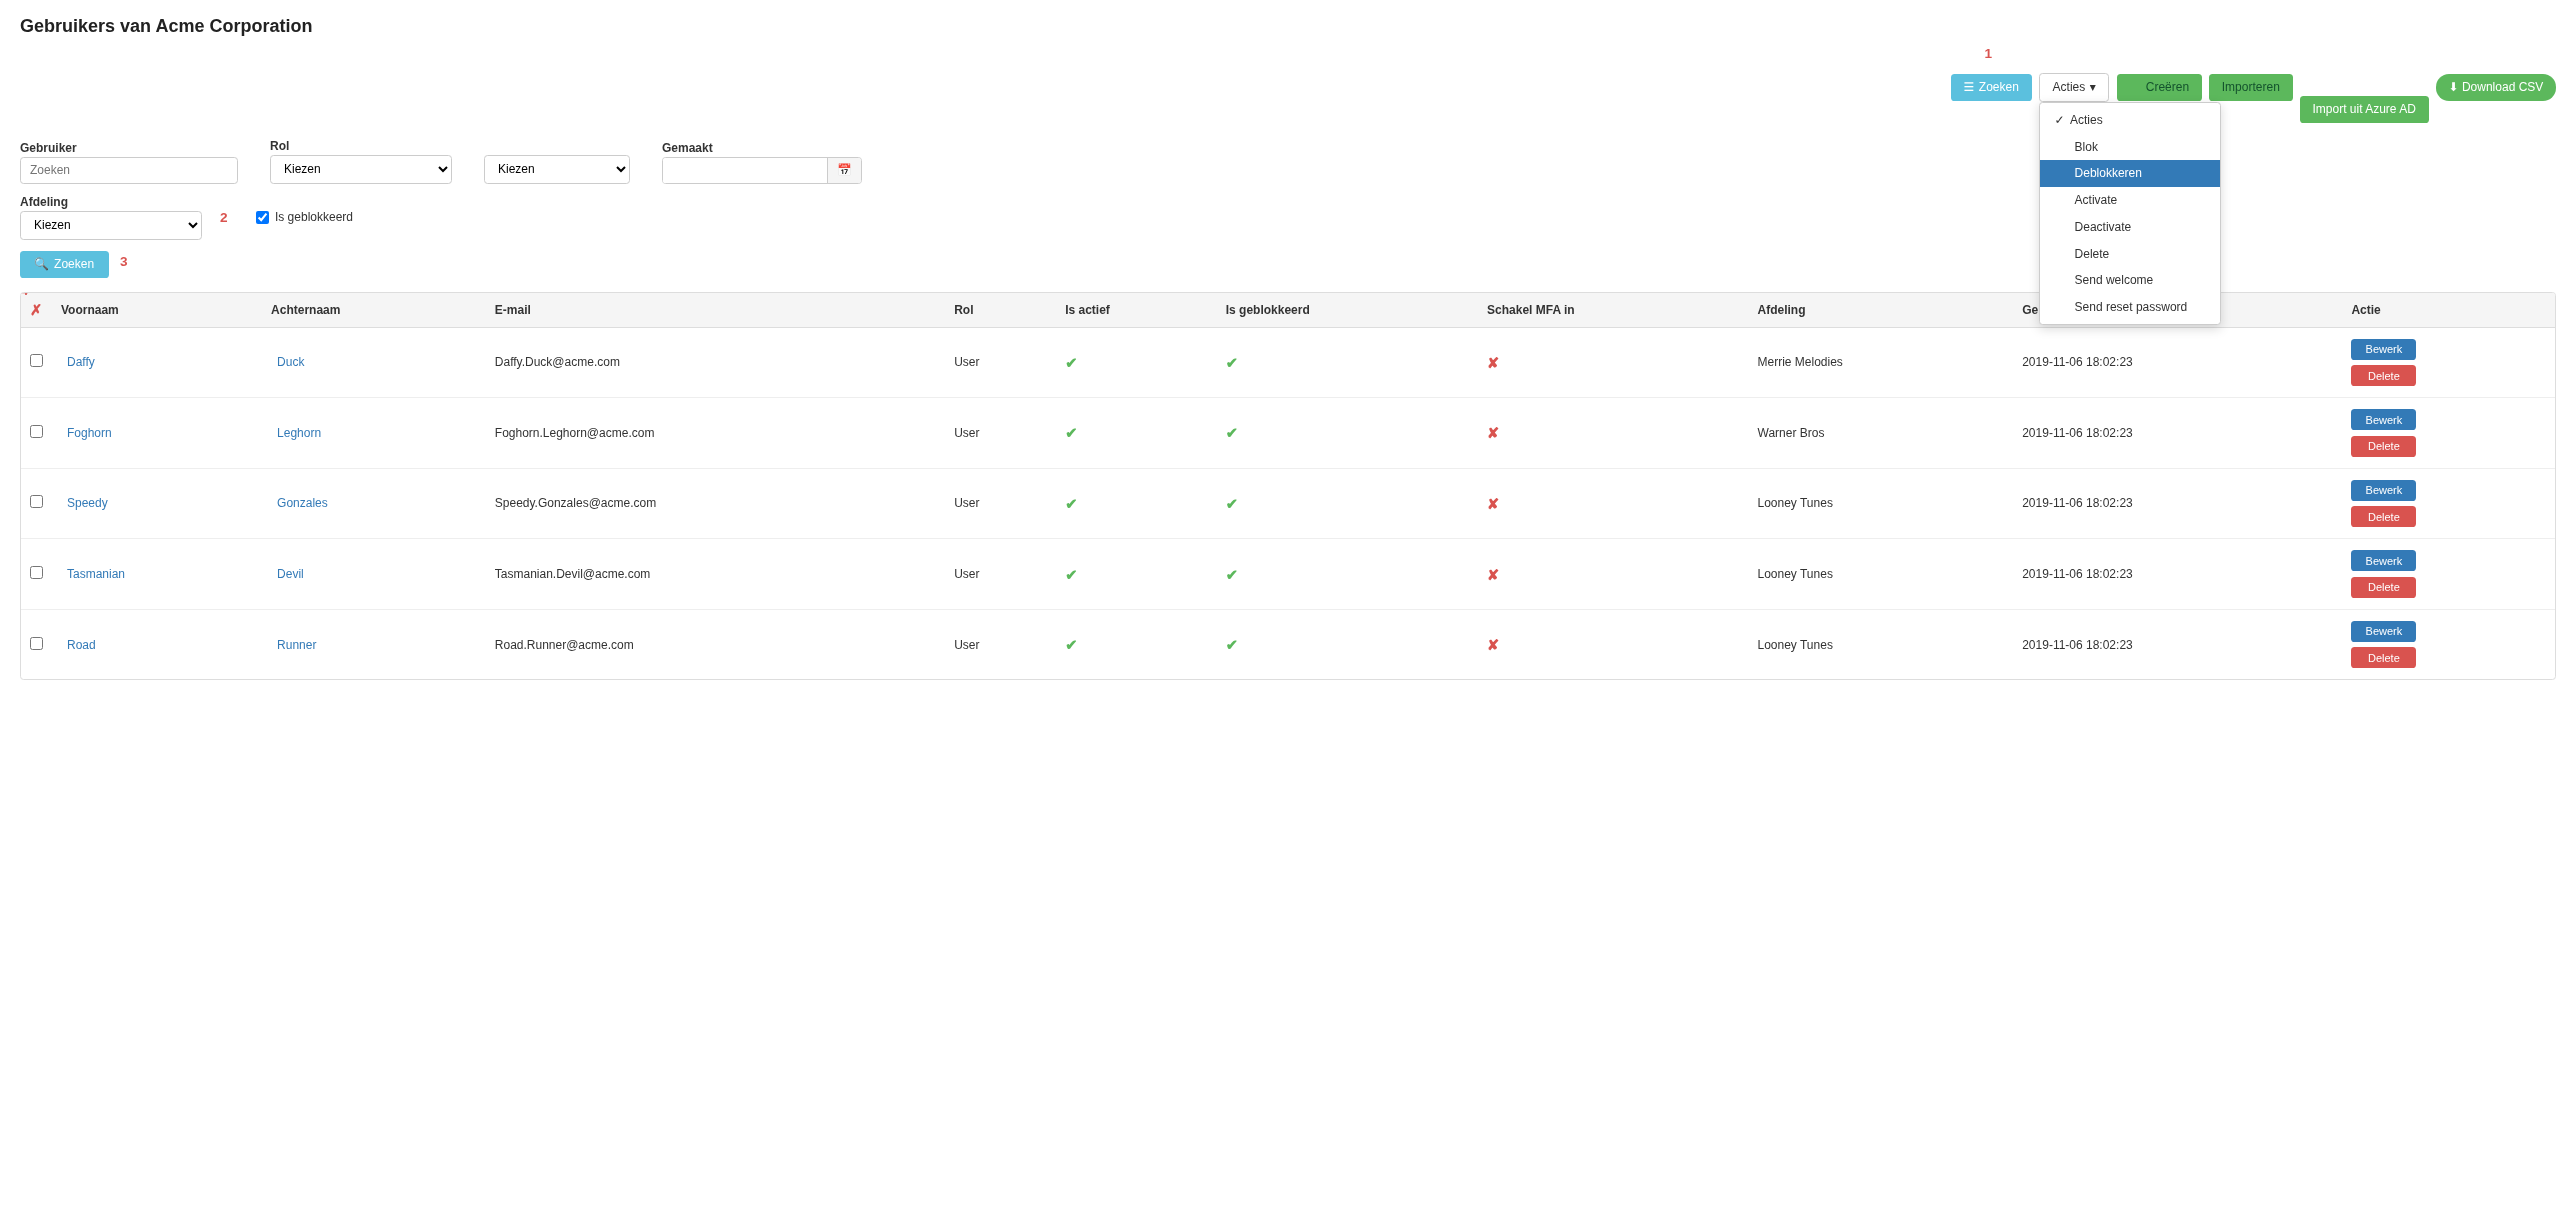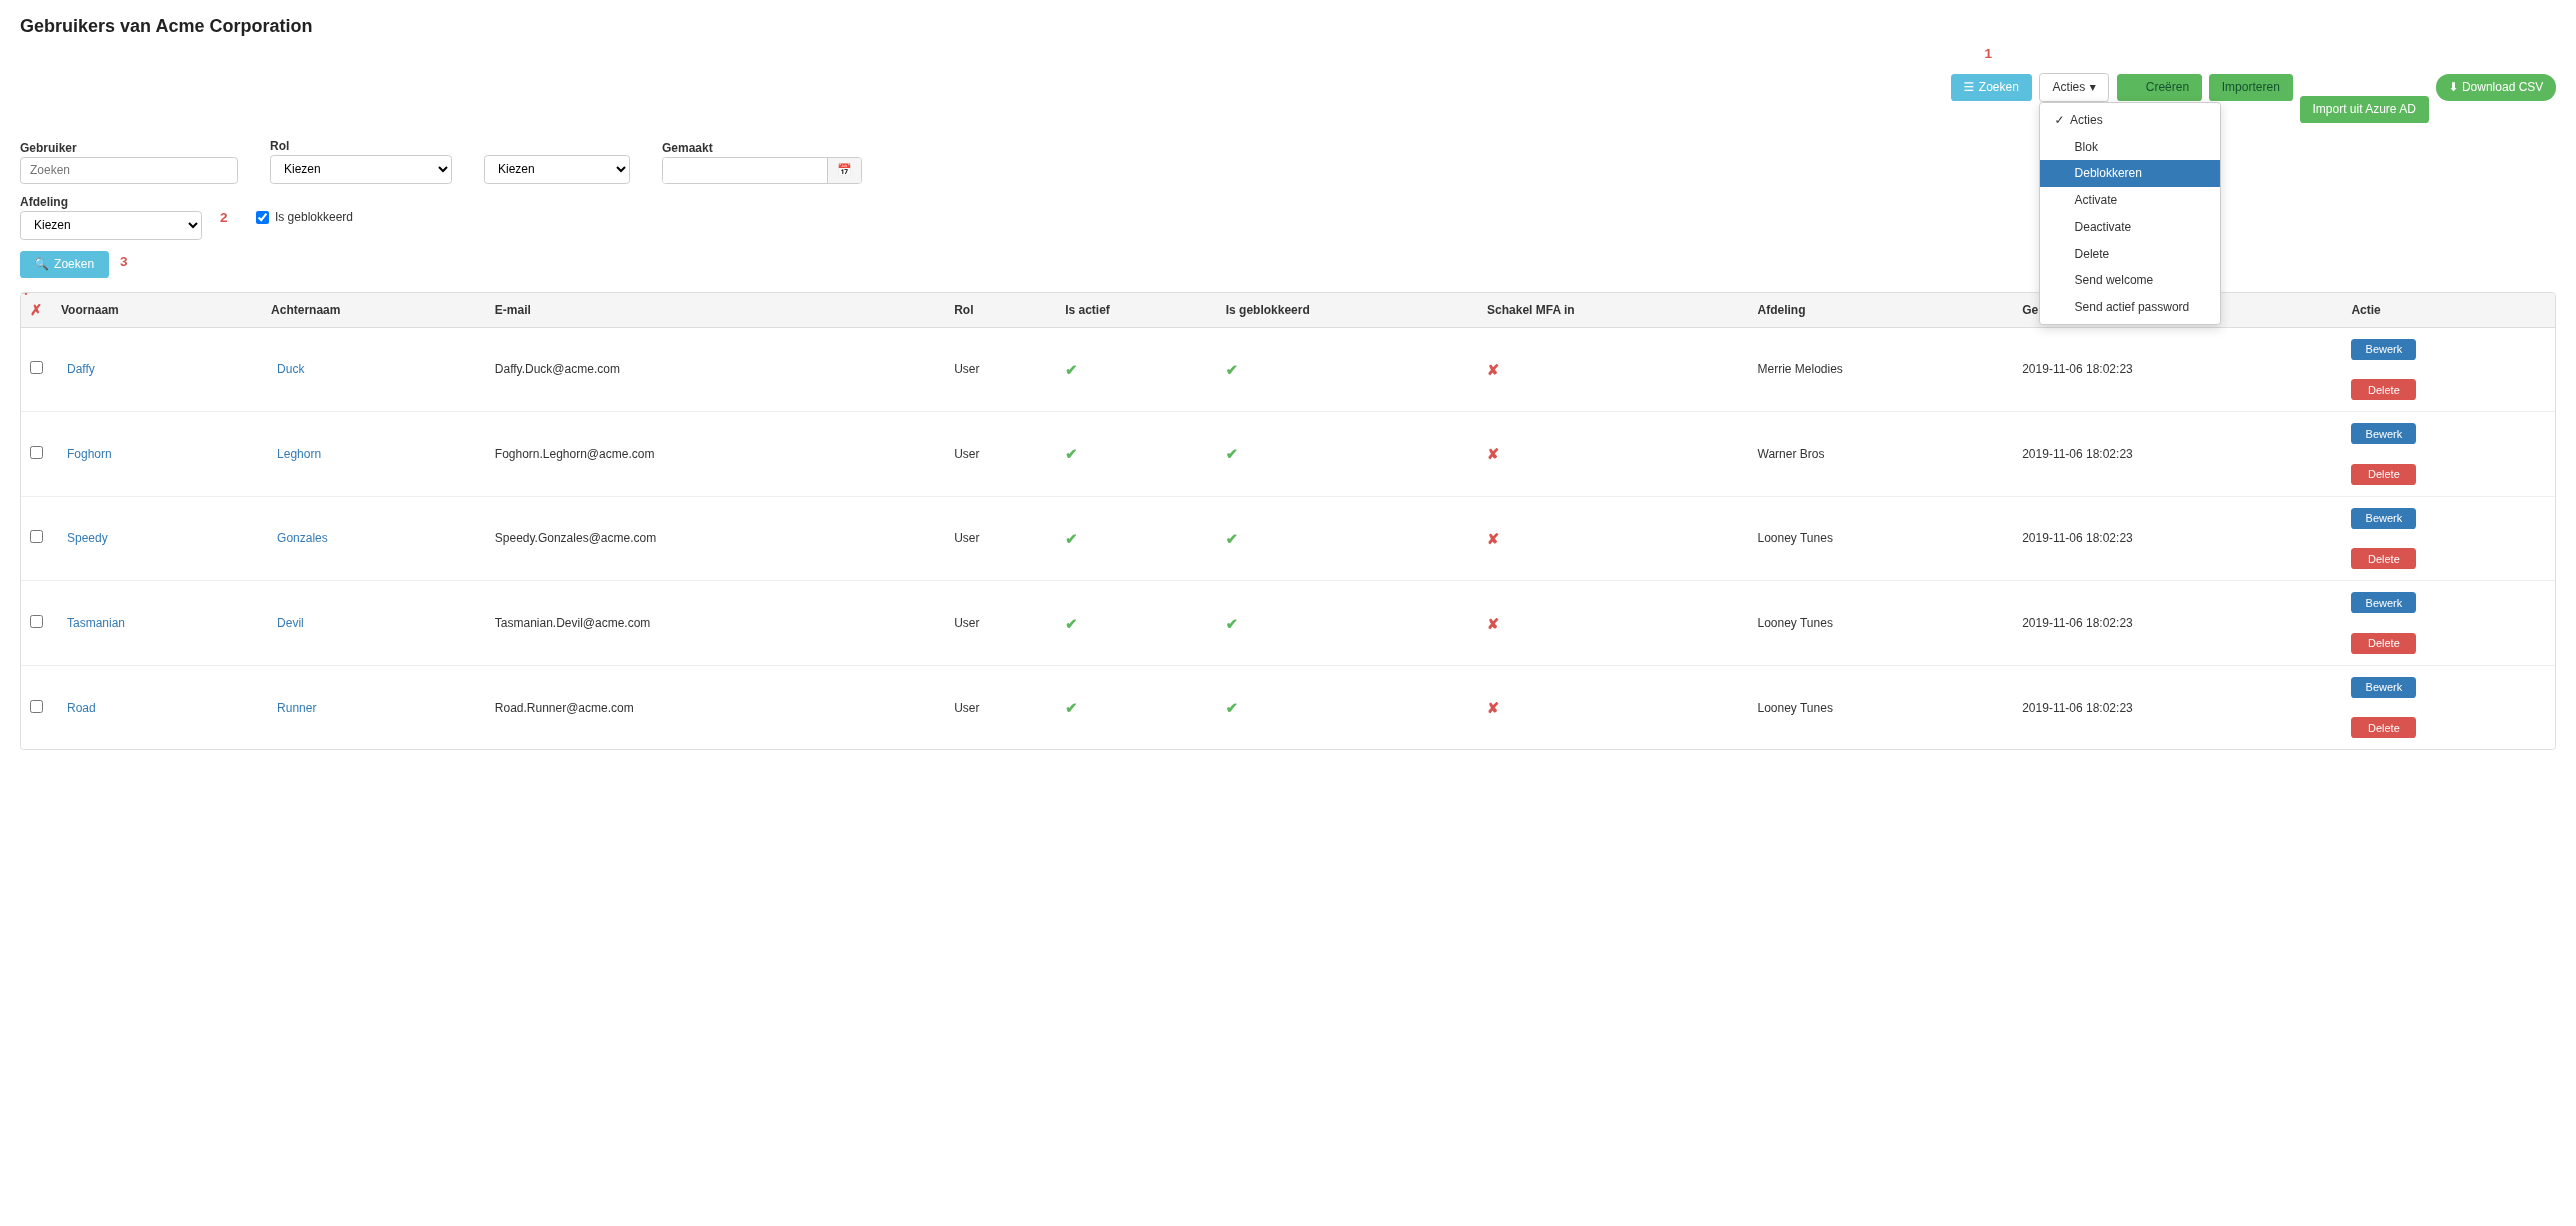--- a/index.html
+++ b/index.html
@@ -22,21 +22,21 @@
     .table-wrapper { width: 100%; overflow-x: auto; border: 0.9px solid #ddd; border-radius: 3.6px; }
     table { width: 100%; border-collapse: collapse; }
     thead th { background: #f5f5f5; border-bottom: 1.8px solid #ddd; padding: 8.2px 9px; text-align: left; font-weight: 700; font-size: 12px; white-space: nowrap; }
     tbody td { padding: 11px 9px; border-bottom: 0.9px solid #eee; vertical-align: middle; }
     tbody tr:last-child td { border-bottom: none; }
     .link-blue { color: #337ab7; text-decoration: none; margin-left: 6px; }
     .check-green { color: #5cb85c; font-size: 14.6px; font-weight: bold; }
     .cross-red { color: #d9534f; font-size: 14.6px; font-weight: bold; }
     .btn-bewerk { background: #337ab7; color: #fff; padding: 4.5px 11px; border: none; border-radius: 3.6px; cursor: pointer; font-size: 11px; margin-bottom: 3.6px; display: block; width: 65px; text-align: center; }
     .btn-delete { background: #d9534f; color: #fff; padding: 4.5px 11px; border: none; border-radius: 3.6px; cursor: pointer; font-size: 11px; display: block; width: 65px; text-align: center; }
-    .action-btns { display: flex; flex-direction: column; gap: 16px; }
+    .action-btns { display: flex; flex-direction: column; gap: 2px; }
     .checkbox-cell { width: 27px; }
     .th-checkbox { width: 27px; }
     
     .dropdown-wrapper { position: relative; display: inline-block; }
     .dropdown-menu { position: absolute; top: 100%; left: 0; background: #fff; border: 0.9px solid #ccc; border-radius: 3.6px; box-shadow: 0 3.6px 11px rgba(0,0,0,0.15); z-index: 1000; min-width: 164px; padding: 3.6px 0; }
     .dropdown-item { padding: 6.4px 14.6px; cursor: pointer; font-size: 12px; display: flex; align-items: center; gap: 5.5px; white-space: nowrap; }
     .dropdown-item.active { background: #337ab7; color: #fff; }
     .dropdown-item .checkmark { font-size: 12px; }
     .gemaakt-input-wrapper { display: flex; align-items: center; border: 0.9px solid #ccc; border-radius: 3.6px; overflow: hidden; }
     .gemaakt-input { border: none; padding: 5.5px 7.3px; font-size: 12px; width: 164px; outline: none; }
@@ -88,21 +88,21 @@
         <div class="dropdown-item">
           <span style="display:inline-block;width:14.6px;"></span>
           <span>Delete</span>
         </div>
         <div class="dropdown-item">
           <span style="display:inline-block;width:14.6px;"></span>
           <span>Send welcome</span>
         </div>
         <div class="dropdown-item">
           <span style="display:inline-block;width:14.6px;"></span>
-          <span>Send actief password</span>
+          <span>Send reset password</span>
         </div>
       </div>
     </div>
 
     <button class="btn btn-create">
       <span>Creëren</span>
     </button>
     <button class="btn btn-import">
       <span>Importeren</span>
     </button>

